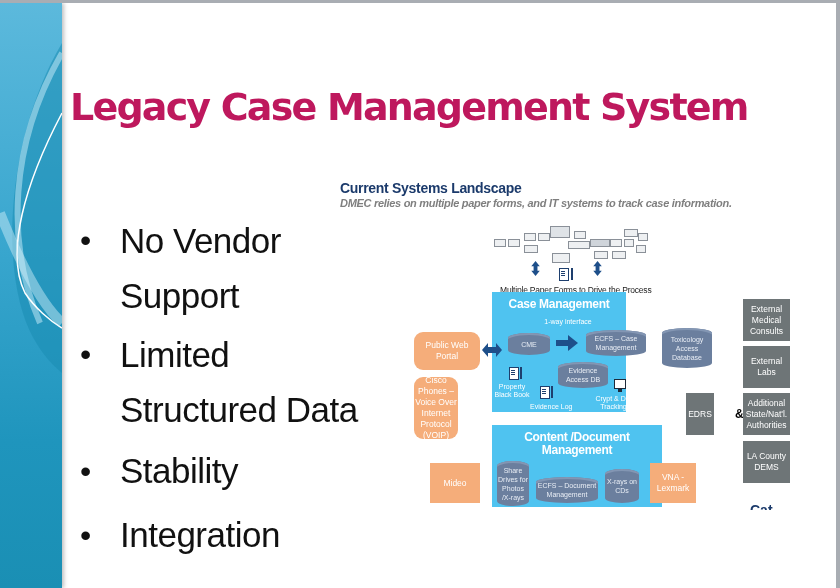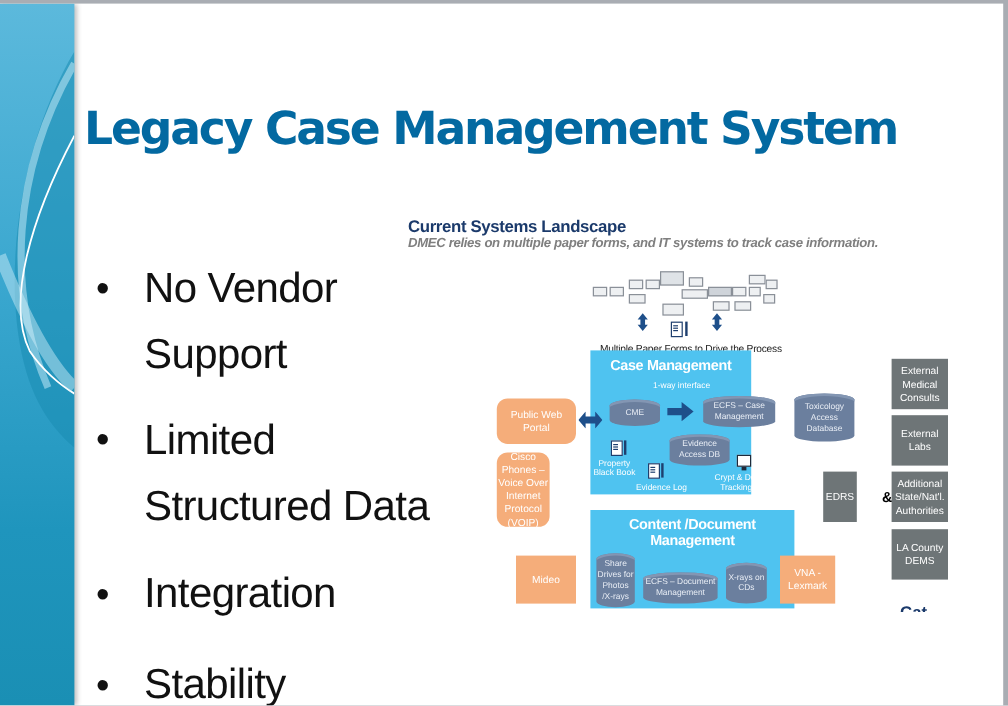--- a/index.html
+++ b/index.html
@@ -2,26 +2,26 @@
 <html><head>
 <meta charset="utf-8">
 <style>
   html, body { margin:0; padding:0; }
   body { width:840px; height:588px; position:relative; overflow:hidden; background:#a9adb3; font-family:"Liberation Sans", sans-serif; }
   .slide { position:absolute; left:0; top:3px; width:836px; height:585px; background:#ffffff; overflow:hidden; }
   .sidebar { position:absolute; left:0; top:0; width:62px; height:585px;
     background:linear-gradient(180deg,#5cb9dc 0%,#3aa7cf 40%,#1f95bd 75%,#1a8fb4 100%); overflow:hidden;
     box-shadow: 2px 0 4px rgba(0,0,0,0.25); }
   .sidebar svg { position:absolute; left:0; top:0; }
-  .title { position:absolute; left:70px; top:82px; font-family:"DejaVu Sans", sans-serif; font-weight:bold; font-size:38px; color:#0369a1; letter-spacing:-1.8px; white-space:nowrap; }
+  .title { position:absolute; left:70px; top:82px; font-family:"DejaVu Sans", sans-serif; font-weight:bold; font-size:38px; color:#be185d; letter-spacing:-1.8px; white-space:nowrap; }
   .bullets { position:absolute; left:80px; top:210px; margin:0; padding:0; list-style:none; font-family:Liberation Sans, sans-serif; font-size:35px; color:#111; letter-spacing:-0.5px; }
   .bullets li { position:relative; padding-left:40px; line-height:60px; }
   .bullets li.wrap { line-height:55px; }
   .bullets li::before { content:"•"; position:absolute; left:0; top:0; font-size:32px; }
-  .bullets li + li { margin-top:16px; }
+  .bullets li + li { margin-top:4px; }
 
   .diagram { position:absolute; left:330px; top:175px; width:506px; height:340px; }
   .dg-title { position:absolute; left:10px; top:2px; font-weight:bold; font-size:14px; color:#1b3a6b; letter-spacing:-0.3px; }
   .dg-sub { position:absolute; left:10px; top:19px; font-weight:bold; font-style:italic; font-size:11px; color:#7f7f7f; letter-spacing:-0.3px; white-space:nowrap; }
   .flow { position:absolute; left:162px; top:45px; width:160px; height:42px; }
   .flow .blk { position:absolute; border:1px solid #8a9098; background:#eef0f2; height:6px; }
   .updown { position:absolute; color:#1e4f8a; font-size:18px; font-weight:bold; transform:scaleX(0.8); }
   .forms-label { position:absolute; left:170px; top:107px; font-size:8.5px; color:#222; white-space:nowrap; letter-spacing:-0.2px; }
   .panel { position:absolute; background:#4fc3f0; }
   .panel-title { position:absolute; left:0; right:0; text-align:center; color:#fff; font-weight:bold; font-size:12px; letter-spacing:-0.3px; line-height:13px; }
@@ -50,22 +50,22 @@
       <path d="M62 110 C 25 180, 5 250, 25 290 C 35 305, 50 318, 62 325" stroke="#ffffff" stroke-width="1.5" fill="none"></path>
       <path d="M0 210 C 20 260, 40 300, 62 320" stroke="#d8f2fa" stroke-width="10" fill="none" opacity="0.45"></path>
     </svg>
   </div>
 
   <div class="title">Legacy Case Management System</div>
 
   <ul class="bullets">
     <li class="wrap"><span>No Vendor</span><br><span>Support</span></li>
     <li class="wrap"><span>Limited</span><br><span>Structured Data</span></li>
+    <li><span>Stability</span></li>
     <li><span>Integration</span></li>
-    <li><span>Stability</span></li>
   </ul>
 
   <div class="diagram">
     <div class="dg-title">Current Systems Landscape</div>
     <div class="dg-sub">DMEC relies on multiple paper forms, and IT systems to track case information.</div>
 
     <div class="flow">
       <div class="blk" style="left:2px;top:16px;width:10px;"></div>
       <div class="blk" style="left:16px;top:16px;width:10px;"></div>
       <div class="blk" style="left:32px;top:10px;width:10px;"></div>

